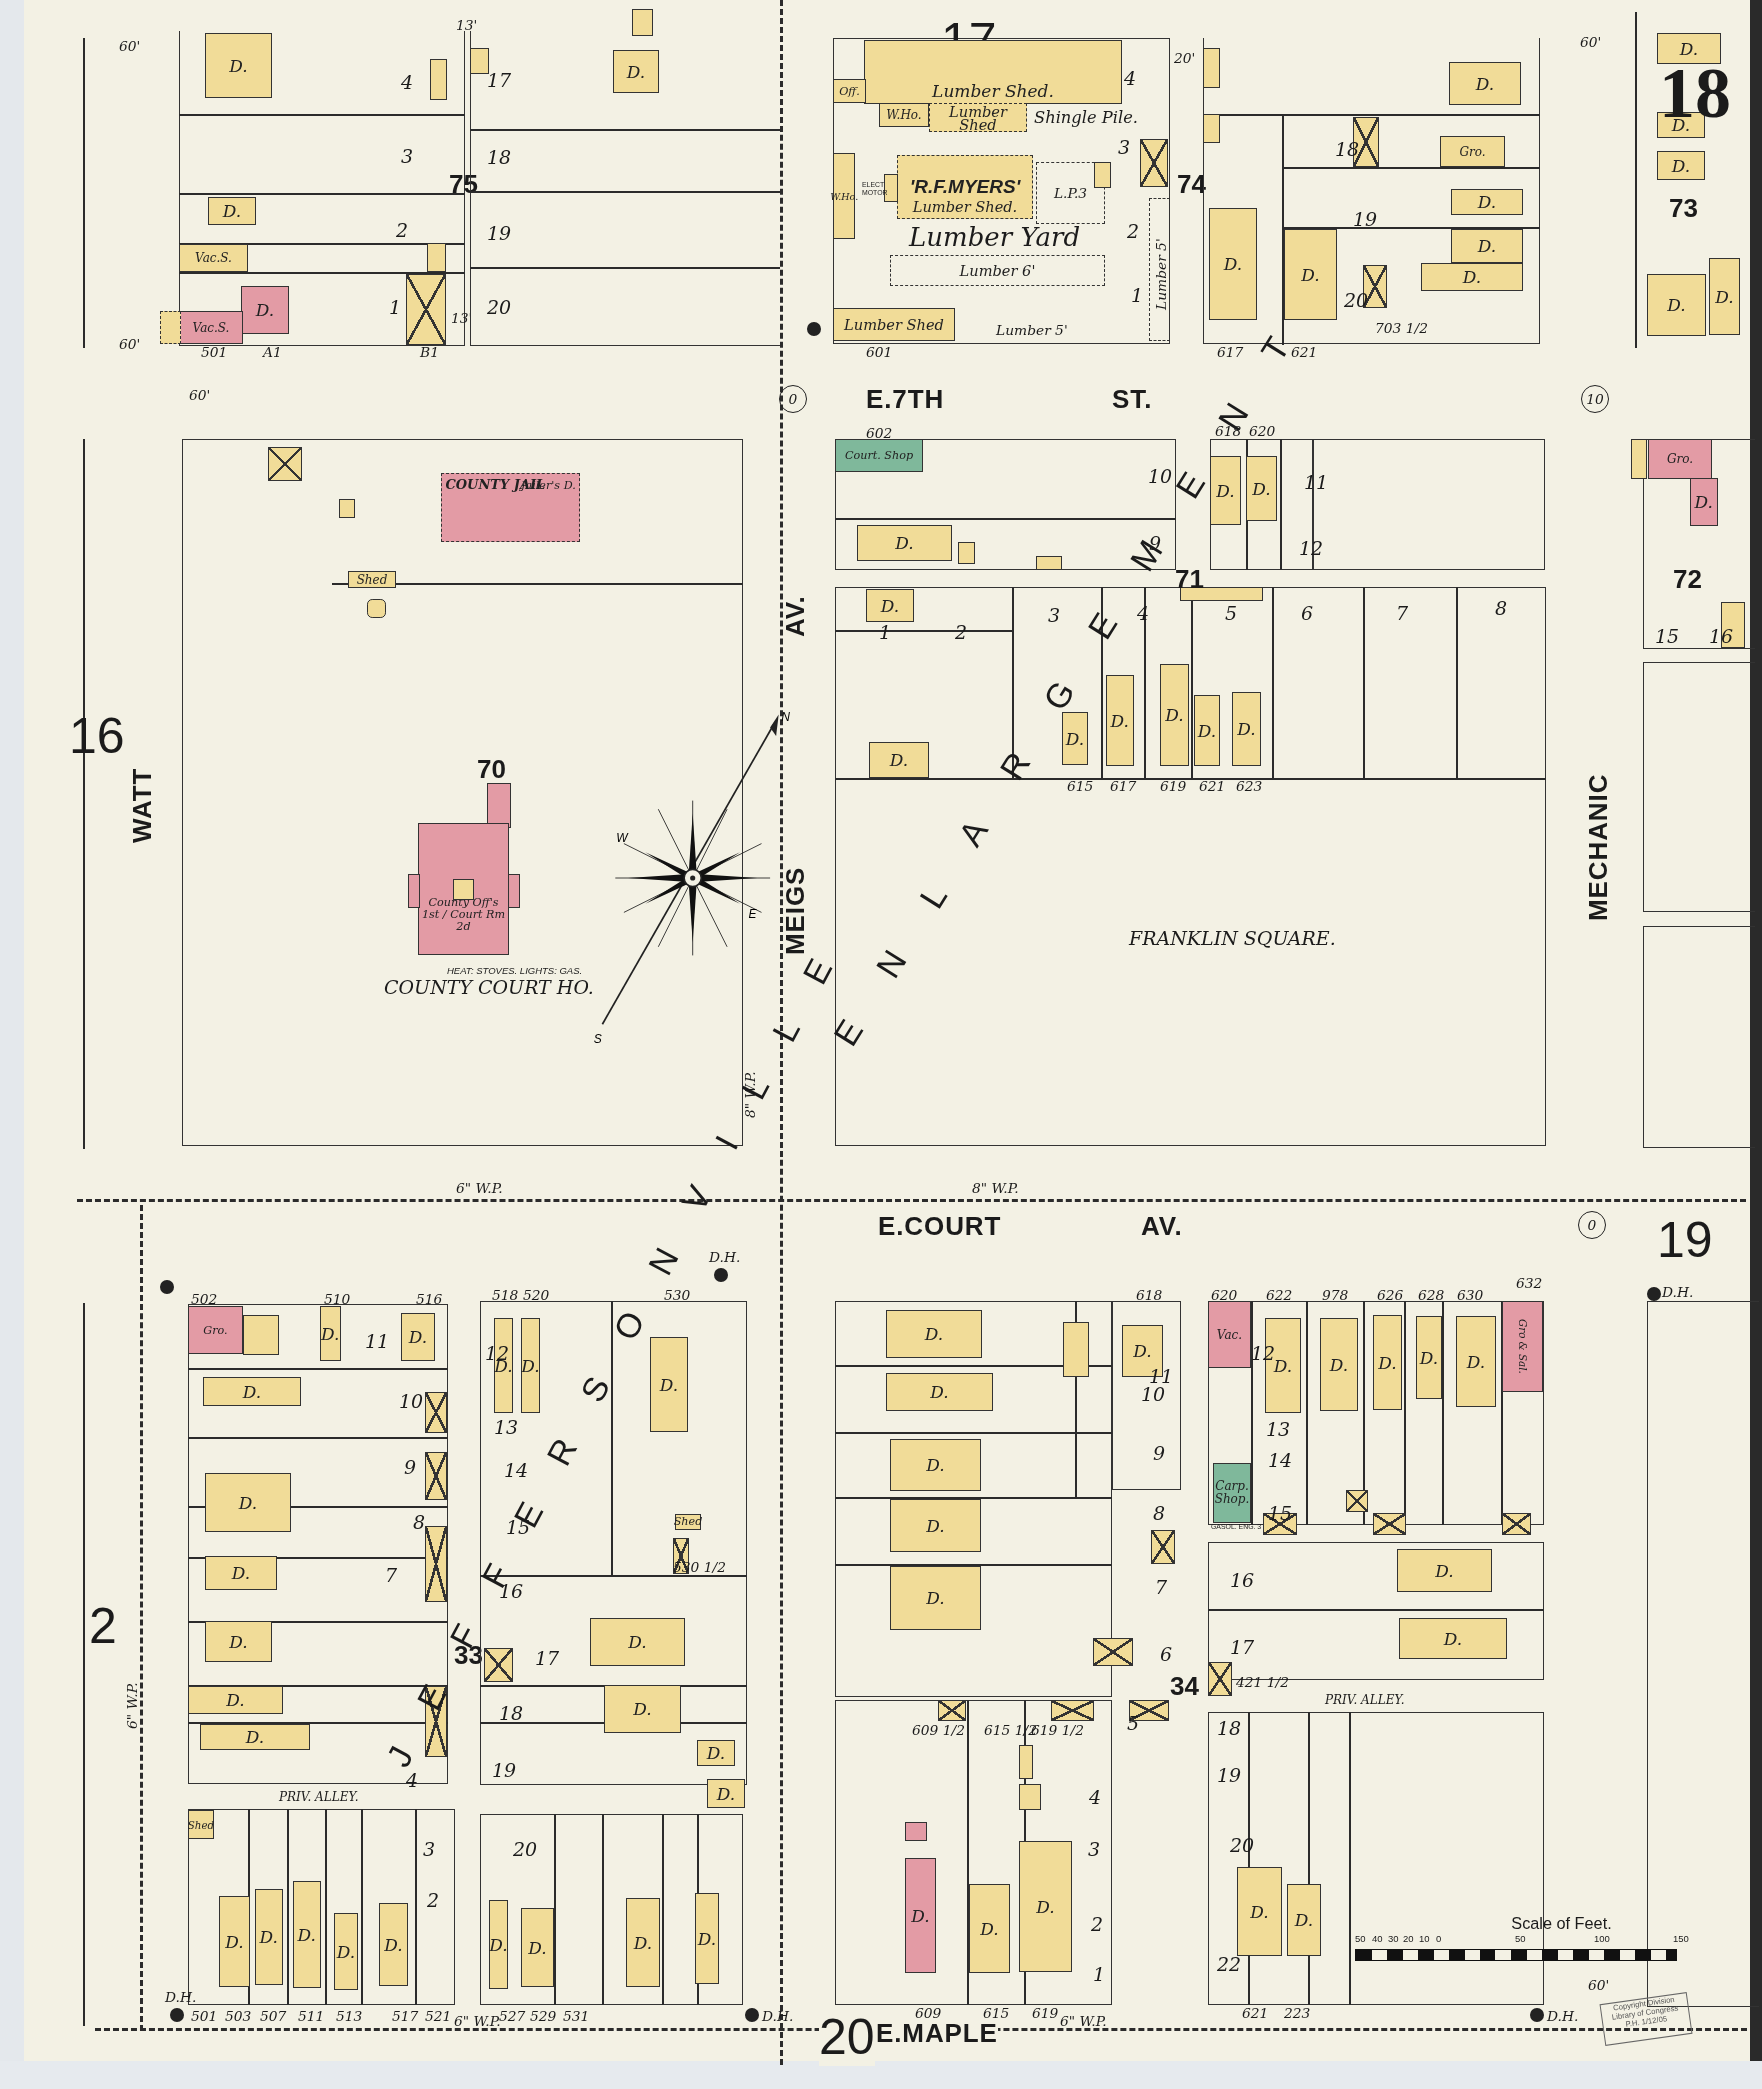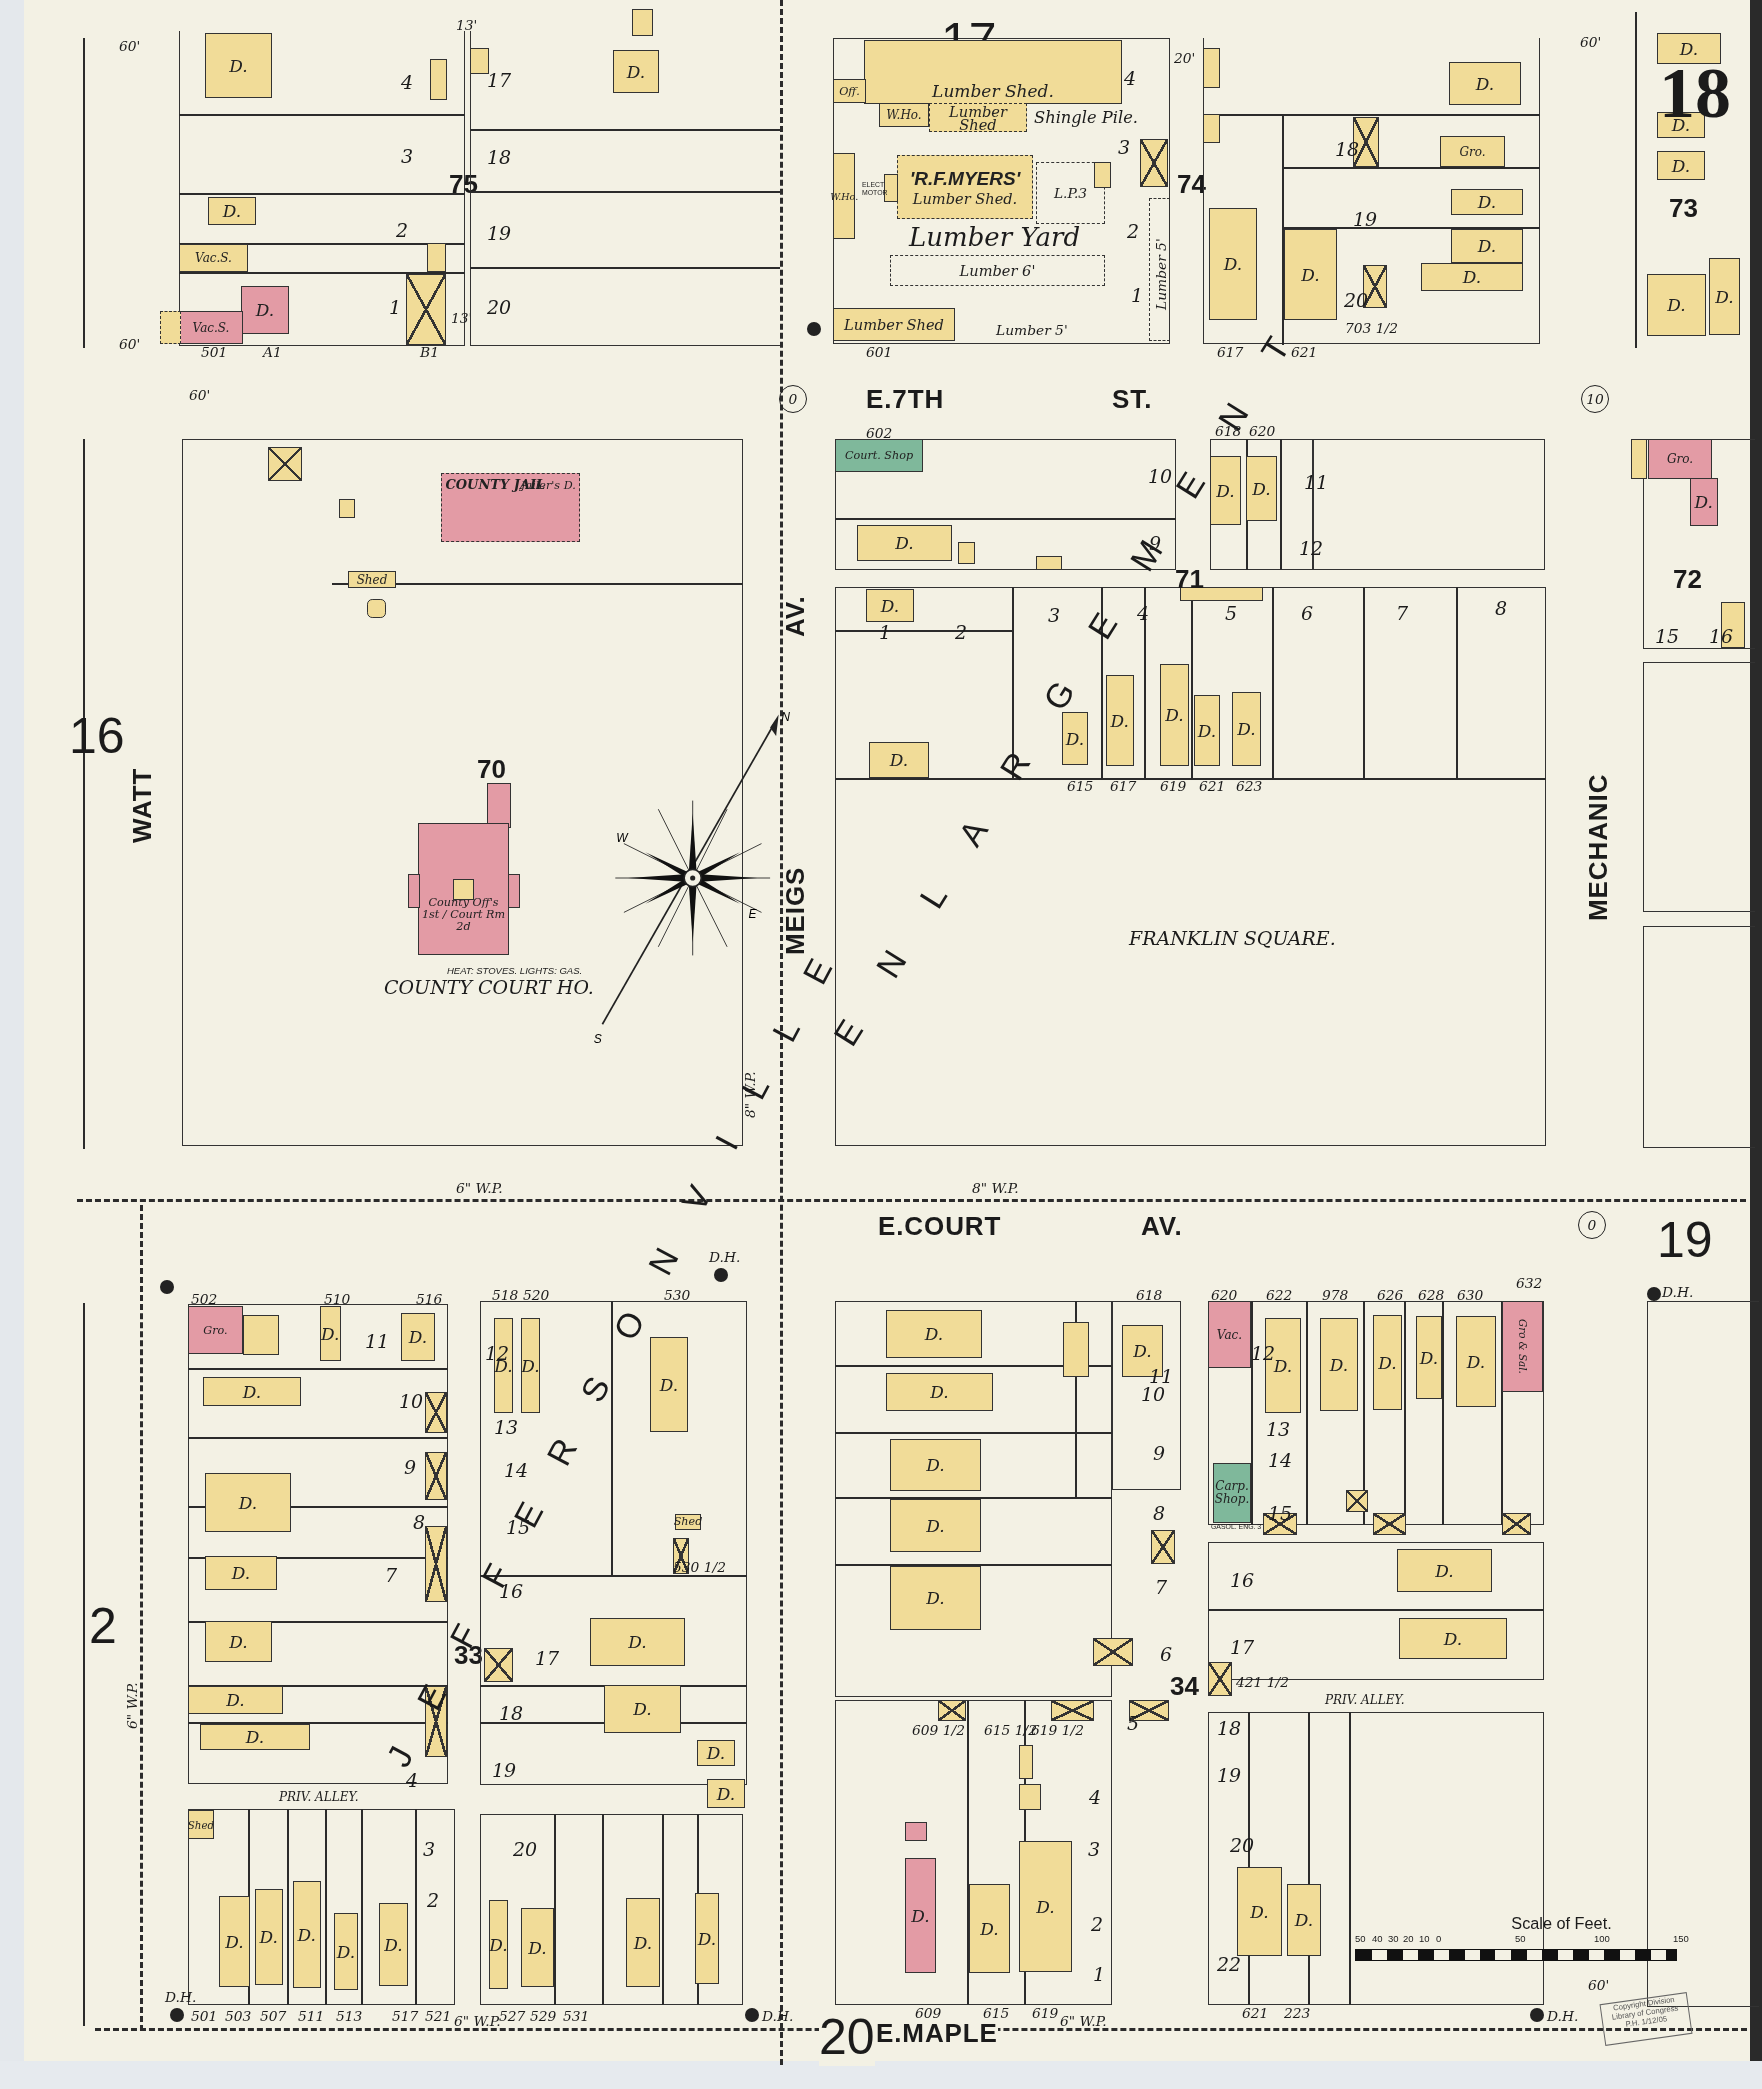--- a/index.html
+++ b/index.html
@@ -116,21 +116,21 @@
   <div class="bldg frame" style="left:833px;top:79px;width:33px;height:24px;font-size:11.2px">
       <span>Off.</span>
     </div>
   <div class="bldg frame" style="left:879px;top:103px;width:50px;height:24px;font-size:12px">
       <span>W.Ho.</span>
     </div>
   <div class="bldg frame dashed" style="left:929px;top:103px;width:98px;height:29px;font-size:14.6px;line-height:13px;text-align:center">
       <span>Lumber Shed</span>
     </div>
   <div class="lbl ital" style="left:1034px;top:108px;font-size:16.3px">Shingle Pile.</div>
-  <div class="bldg frame dashed" style="left:897px;top:155px;width:136px;height:64px;flex-direction:column;justify-content:center;padding:3.4px">
+  <div class="bldg frame dashed" style="left:897px;top:155px;width:136px;height:64px;flex-direction:column;justify-content:flex-end;padding:3.4px">
     <span style="font-family:'Liberation Sans',sans-serif;font-style:italic;font-weight:bold;font-size:19px">'R.F.MYERS'</span>
     <span style="font-size:14.6px">Lumber Shed.</span>
   </div>
   <div class="bldg frame" style="left:884px;top:174px;width:13.8px;height:27.5px"></div>
   <div class="lbl" style="left:862px;top:181px;font-size:6.9px;width:26px;white-space:normal;line-height:7.7px">ELECT MOTOR</div>
   <div class="bldg dashed" style="left:1036px;top:162px;width:69px;height:62px;font-size:13.8px;background:transparent">
       <span>L.P.3</span>
     </div>
   <div class="bldg frame" style="left:1094px;top:162px;width:17px;height:26px"></div>
   <div class="lbl ital" style="left:909px;top:222px;font-size:26px">Lumber Yard</div>
@@ -185,21 +185,21 @@
       <span>D.</span>
     </div>
   <div class="bldg frame" style="left:1449px;top:62px;width:72px;height:43px">
       <span>D.</span>
     </div>
   <div class="lbl ital" style="left:1335px;top:138px">18</div>
   <div class="lbl ital" style="left:1353px;top:208px">19</div>
   <div class="lbl ital" style="left:1344px;top:289px">20</div>
   <div class="lbl small" style="left:1217px;top:344px">617</div>
   <div class="lbl small" style="left:1291px;top:344px">621</div>
-  <div class="lbl small" style="left:1345px;top:320px">703 1/2</div>
+  <div class="lbl small" style="left:1375px;top:320px">703 1/2</div>
 
   <div class="lbl small" style="left:1580px;top:34px">60'</div>
 
   <div class="line" style="left:1635px;top:12px;width:1.7px;height:336px"></div>
   <div class="bldg frame" style="left:1657px;top:33px;width:64px;height:31px">
       <span>D.</span>
     </div>
   <div class="bldg frame" style="left:1657px;top:112px;width:48px;height:26px">
       <span>D.</span>
     </div>

